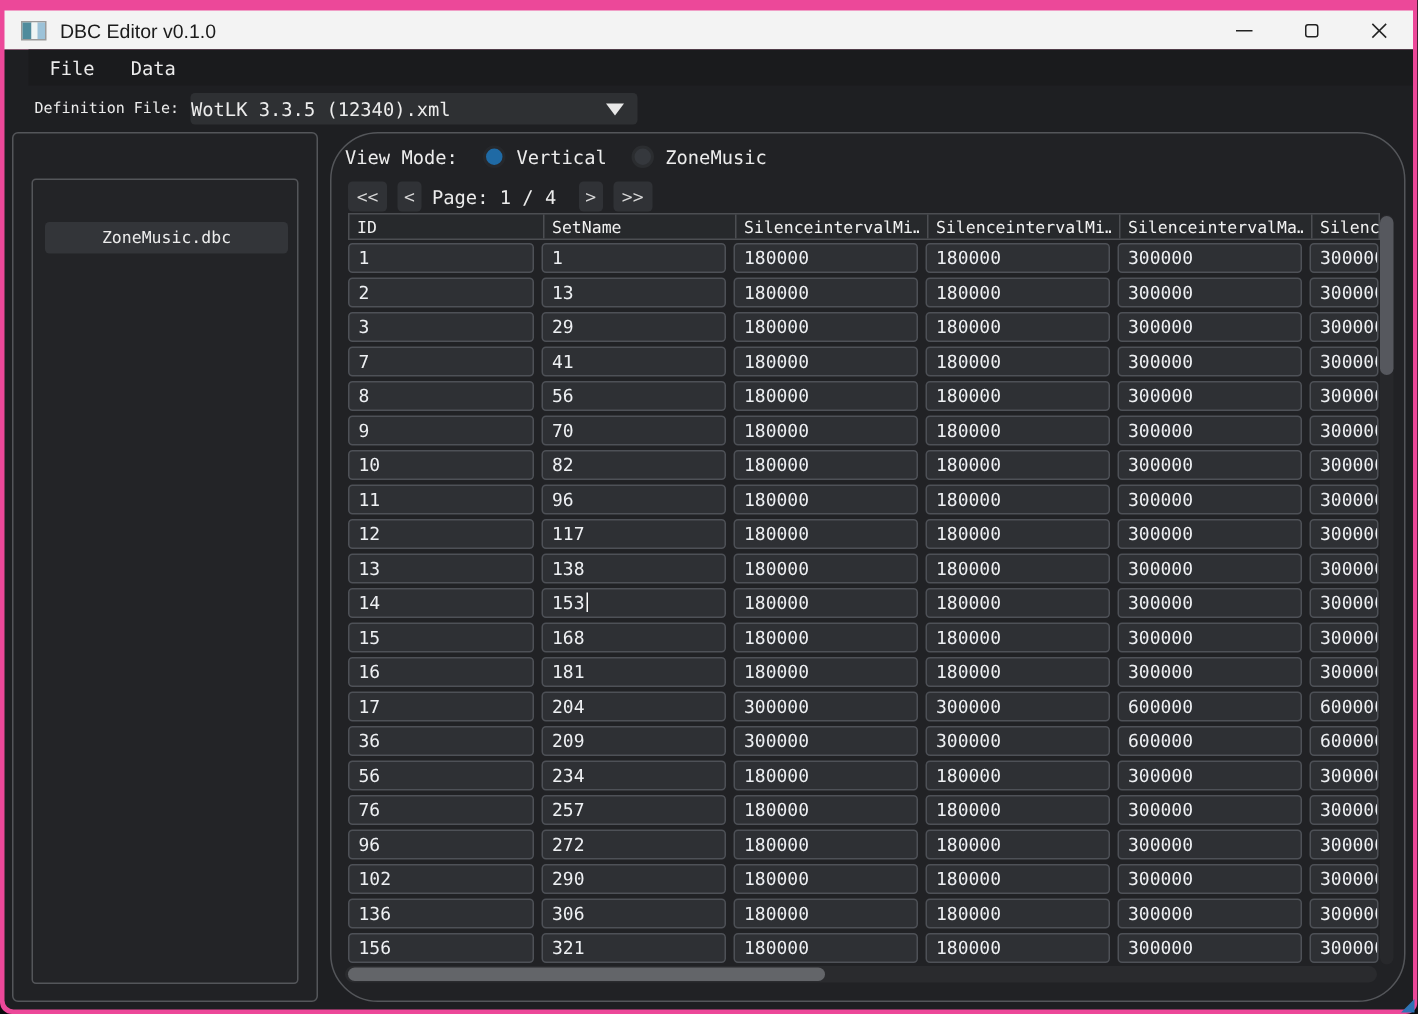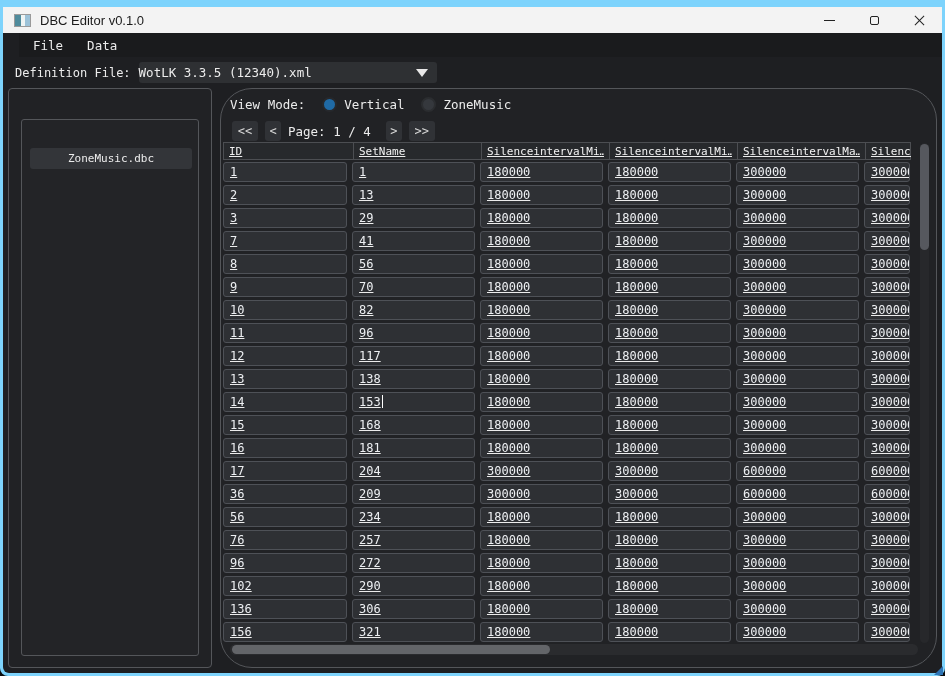--- a/index.html
+++ b/index.html
@@ -1,19 +1,19 @@
 <!DOCTYPE html>
 <html><head>
 <meta charset="utf-8">
 <style>
   * { box-sizing: border-box; margin: 0; padding: 0; }
   html,body { width:945px; height:676px; background:#0b0c0e; overflow:hidden; }
   body { position:relative; font-family:"DejaVu Sans Mono", monospace; color:#ececec; }
 
-  .frame { position:absolute; inset:0; background:#7dd3fc; border-radius:0 0 8px 8px; }
+  .frame { position:absolute; inset:0; background:#ec4899; border-radius:0 0 8px 8px; }
 
   
   .titlebar { position:absolute; top:7px; left:3px; right:3px; height:26px;
               background:#f3f3f3; display:flex; align-items:center; }
   .app-icon { width:17px; height:13px; margin-left:11px; display:flex; border:1px solid #9a9a9a; }
   .app-icon .s1 { flex:1.2; background:#4f8b9c; }
   .app-icon .s2 { flex:1; background:#eef4f4; }
   .app-icon .s3 { flex:1; background:#9cc2d8; }
   .title-text { margin-left:9px; font-family:"Liberation Sans", sans-serif; font-size:13px; color:#1b1b1b; }
   .win-controls { margin-left:auto; display:flex; height:100%; }
@@ -26,21 +26,21 @@
   .glyph-close::after  { transform:rotate(-45deg); }
 
   
   .app-body { position:absolute; top:33px; left:3px; right:3px; bottom:3px; background:#1e1f22; border-radius:0 0 6px 6px; }
 
   .menubar { position:absolute; top:0; left:16px; right:0; height:24px; background:#1a1b1d;
              display:flex; align-items:center; font-size:12.5px; }
   .menu-item { padding:3px 10px; margin-left:4px; }
 
   .defrow { position:absolute; top:24px; left:0; right:0; height:31px; display:flex; align-items:center; }
-  .def-label { margin-left:12px; font-size:12px; }
+  .def-label { margin-left:20px; font-size:10px; }
   .def-combo { position:relative; margin-left:8px; width:298px; height:21px; background:#2e3033;
                border-radius:3px; display:flex; align-items:center; font-size:12.5px; }
   .def-combo .val { white-space:nowrap; }
   .combo-arrow { position:absolute; right:9px; top:7px; width:0; height:0;
                  border-left:6px solid transparent; border-right:6px solid transparent; border-top:8px solid #e8e8e8; }
 
   .panel { position:absolute; border:1px solid #54565a; border-radius:4px; background:#212225; }
   .left-panel  { left:5px;  top:55px; width:204px; height:580px; }
   .right-panel { left:217px; top:55px; width:717px; height:580px;border-radius:32px; }
 
@@ -61,21 +61,21 @@
   .radio.unsel { background:#35383d; border:2px solid #2b2d30; }
 
   .pager { display:flex; align-items:center; margin:9px 0 0 11px; font-size:12.5px; }
   .pg-btn { background:#303236; border-radius:3px; height:20px; display:flex; align-items:center;
             justify-content:center; color:#d8d8d8; font-size:12px; }
   .pg-wide { width:26px; } .pg-narrow { width:16px; }
   .pg-btn + .pg-btn, .pg-btn + .pg-label, .pg-label + .pg-btn { margin-left:7px; }
   .pg-label { margin:0 8px; white-space:pre; }
 
   
-  .tablewrap { position:absolute; left:2px; top:53px; width:688px; bottom:14px; overflow:hidden;text-decoration:underline; }
+  .tablewrap { position:absolute; left:11px; top:53px; width:688px; bottom:14px; overflow:hidden; }
   .tgrid { display:grid; grid-template-columns:124px 123px 123px 123px 123px 46px; column-gap:5px; }
   .thead { background:#27292c; border:1px solid #4c4e52; height:18px; align-items:center; }
   .th { font-size:11px; color:#f2f2f2; padding-left:5px; white-space:nowrap; overflow:hidden;
         border-left:1px solid #4c4e52; height:100%; display:flex; align-items:center; }
   .th:first-child { border-left:none; }
   .trow { height:23px; align-items:center; }
   .cell { height:20px; background:#2e3034; border:1px solid #4e5157; border-radius:3px;
           display:flex; align-items:center; padding-left:6px; font-size:12px; color:#eef0f3;
           white-space:nowrap; overflow:hidden; }
   .caret { display:inline-block; width:1px; height:13px; background:#ffffff; margin-left:1px; }

